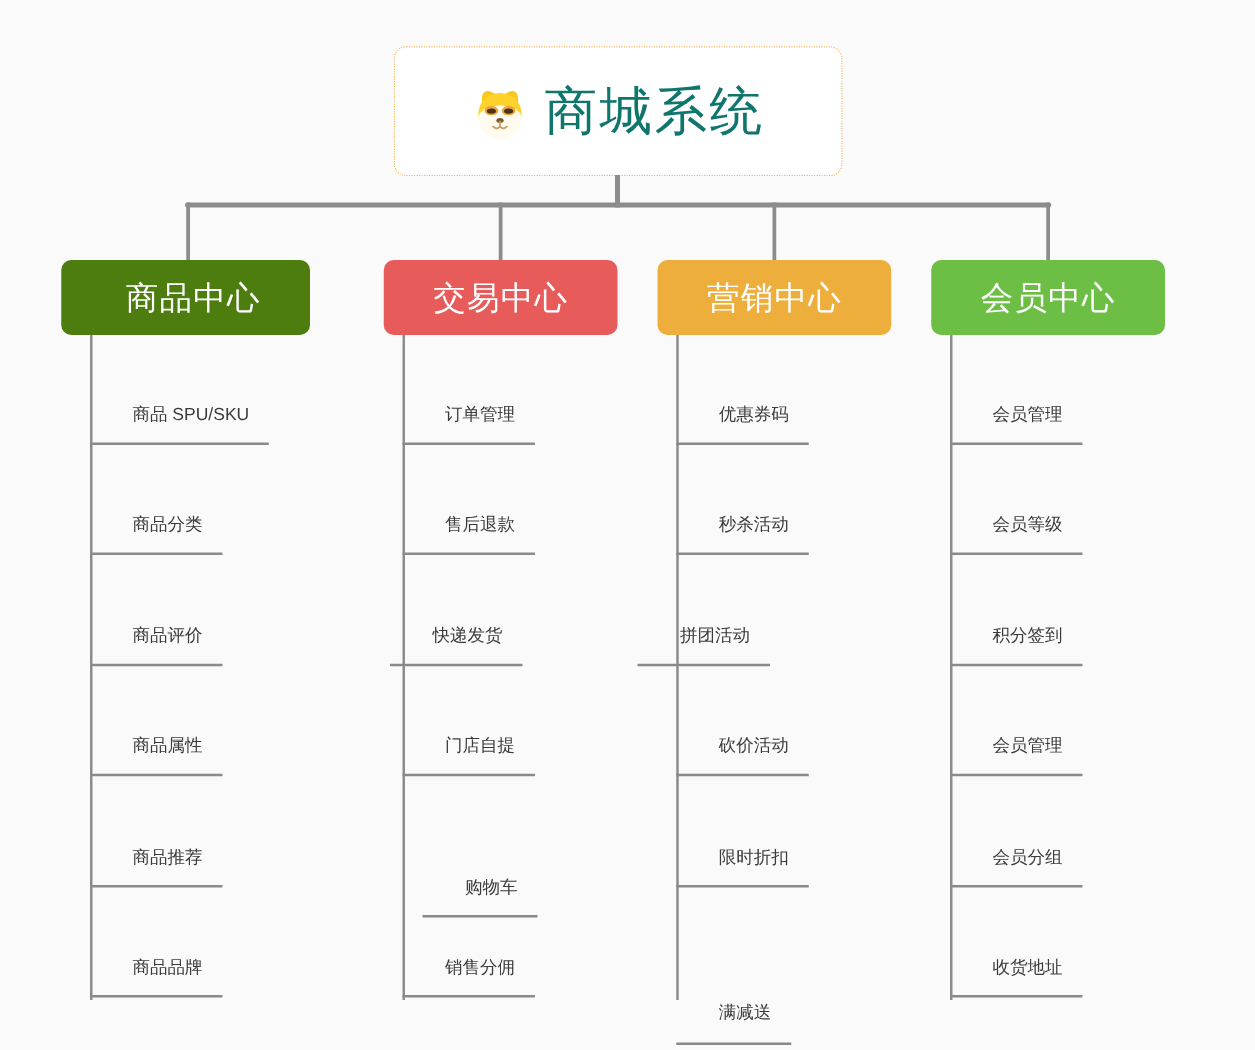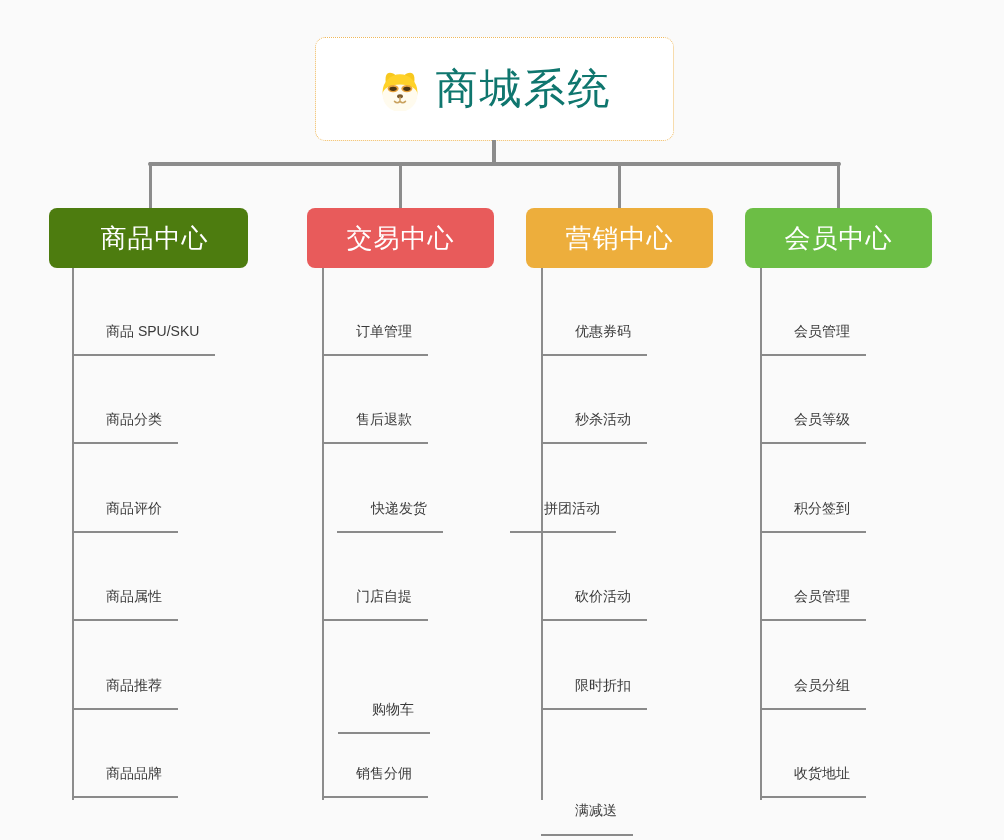--- a/index.html
+++ b/index.html
@@ -105,21 +105,21 @@
       <div class="leaf" style="left: 72px; top: 582px;">商品属性</div>
       <div class="leaf" style="left: 72px; top: 671px;">商品推荐</div>
       <div class="leaf" style="left: 72px; top: 759px;">商品品牌</div>
       <div class="conn drop" style="left: 399px;"></div>
       <div class="branch-box" style="left: 307px; background: rgb(232, 91, 91);">
         <span>交易中心</span>
       </div>
       <div class="vline" style="left: 322px; top: 268px; height: 532px;"></div>
       <div class="leaf" style="left: 322px; top: 317px;">订单管理</div>
       <div class="leaf" style="left: 322px; top: 405px;">售后退款</div>
-      <div class="leaf" style="left: 337px; top: 494px;">快递发货</div>
+      <div class="leaf" style="left: 312px; top: 494px;">快递发货</div>
       <div class="leaf" style="left: 322px; top: 582px;">门店自提</div>
       <div class="leaf" style="left: 338px; top: 671px; margin-top: 24px;">购物车</div>
       <div class="leaf" style="left: 322px; top: 759px;">销售分佣</div>
       <div class="conn drop" style="left: 618px;"></div>
       <div class="branch-box" style="left: 526px; background: rgb(237, 174, 60);">
         <span>营销中心</span>
       </div>
       <div class="vline" style="left: 541px; top: 268px; height: 532px;"></div>
       <div class="leaf" style="left: 541px; top: 317px;">优惠券码</div>
       <div class="leaf" style="left: 541px; top: 405px;">秒杀活动</div>

